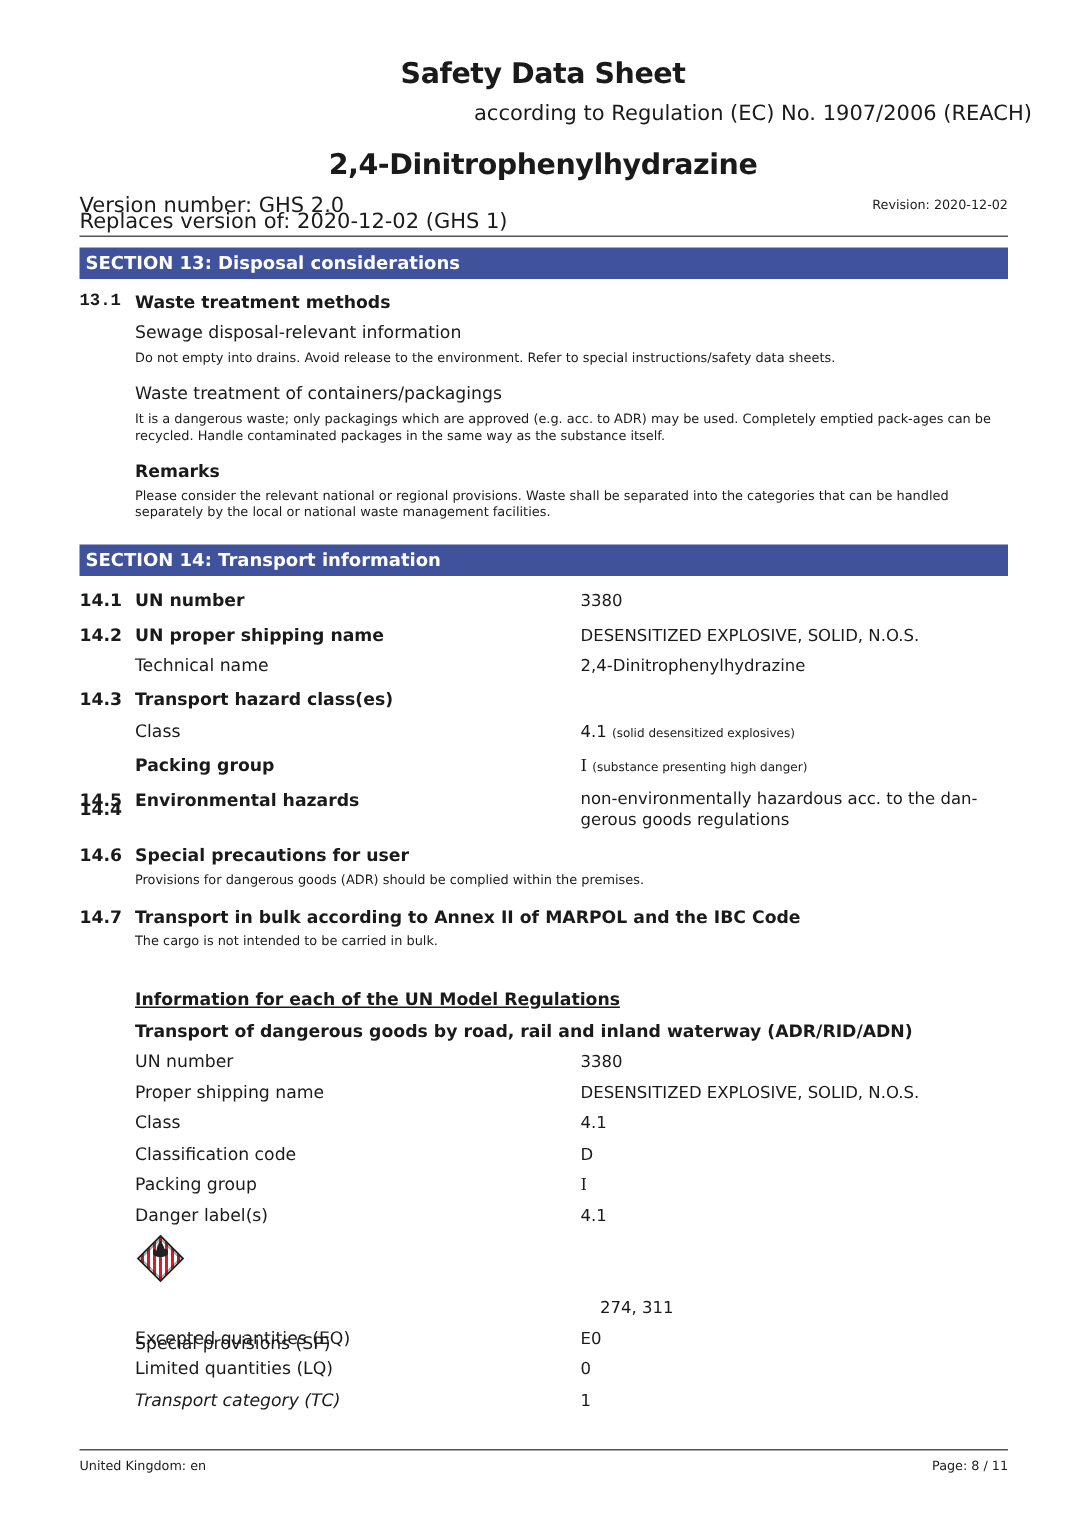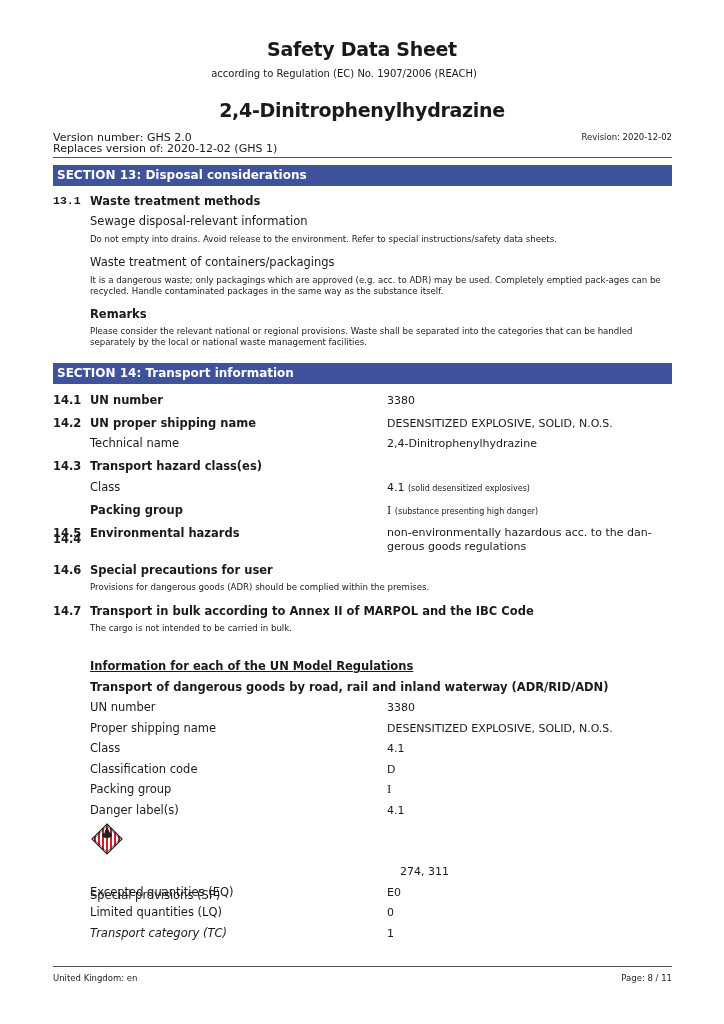--- a/index.html
+++ b/index.html
@@ -2,23 +2,23 @@
 <html><head>
 <meta charset="utf-8">
 <style>
   html, body { margin: 0; padding: 0; background: #ffffff; }
   body {
     width: 724px; height: 1024px; position: relative; overflow: hidden;
     font-family: "DejaVu Sans", "Liberation Sans", sans-serif; color: #1a1a1a;
   }
   .abs { position: absolute; }
   .title { left: 0; width: 724px; text-align: center; top: 38px; font-size: 19px; font-weight: bold; letter-spacing: -0.3px; }
-  .subtitle { left: 0; width: 688px; text-align: center; top: 68px; font-size: 10px; }
+  .subtitle { left: 0; width: 688px; text-align: right; top: 68px; font-size: 14px; }
   .product { left: 0; width: 724px; text-align: center; top: 99px; font-size: 19px; font-weight: bold; letter-spacing: -0.3px; }
-  .meta-left { left: 53px; top: 132px; font-size: 11px; line-height: 11px; }
+  .meta-left { left: 53px; top: 132px; font-size: 14px; line-height: 11px; }
   .meta-right { right: 52px; top: 132px; font-size: 8.5px; text-align: right; padding-left: 44px; }
   .hr-top { left: 53px; width: 619px; top: 157px; height: 1px; background: #555; }
   .section-bar {
     left: 53px; width: 619px; height: 21px; background: #3f529b; color: #fff;
     font-weight: bold; font-size: 12px; line-height: 21px; padding-left: 4px; box-sizing: border-box;
   }
   .num { left: 53px; font-size: 11.5px; font-weight: bold; }
   .h { left: 90px; font-size: 11.5px; font-weight: bold; }
   .sub { left: 90px; font-size: 11.5px; }
   .small { left: 90px; font-size: 8.6px; line-height: 11px; width: 585px; }

